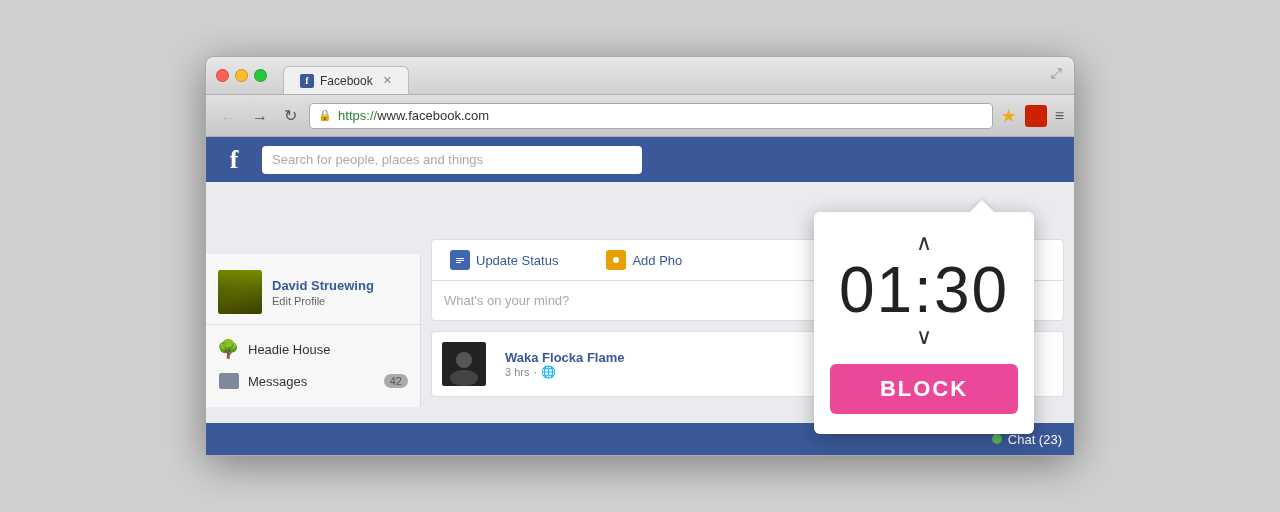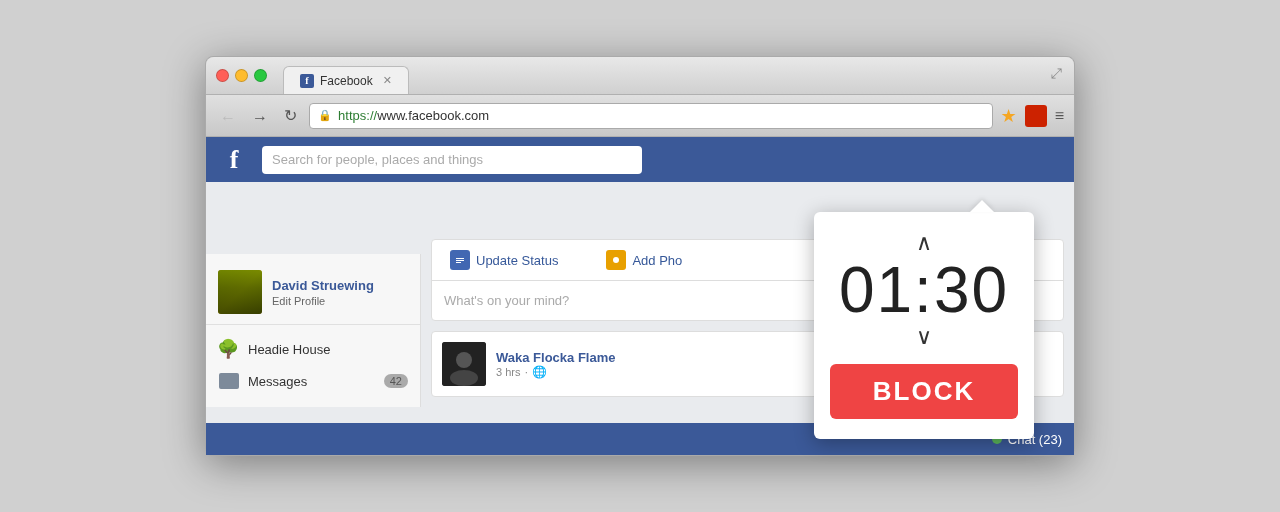--- a/index.html
+++ b/index.html
@@ -390,21 +390,21 @@
     .post-card {
       background: white;
       border: 1px solid #ddd;
       border-radius: 4px;
     }
 
     .post-header {
       display: flex;
       align-items: center;
       padding: 10px;
-      gap: 10px;
+      gap: 19px;
     }
 
     .post-avatar {
       width: 44px;
       height: 44px;
       background: #333;
       border-radius: 3px;
       overflow: hidden;
     }
 
@@ -501,26 +501,26 @@
 
     .timer-chevron-down {
       font-size: 22px;
       color: #333;
       line-height: 1;
       margin-top: 4px;
       cursor: pointer;
     }
 
     .block-btn {
-      background: #ef4444;
+      background: #ec4899;
       color: white;
       border: none;
       border-radius: 6px;
       padding: 12px 40px;
-      font-size: 26px;
+      font-size: 22px;
       font-weight: bold;
       letter-spacing: 2px;
       cursor: pointer;
       margin-top: 16px;
       width: 100%;
     }
   </style>
 </head>
 <body>
 

